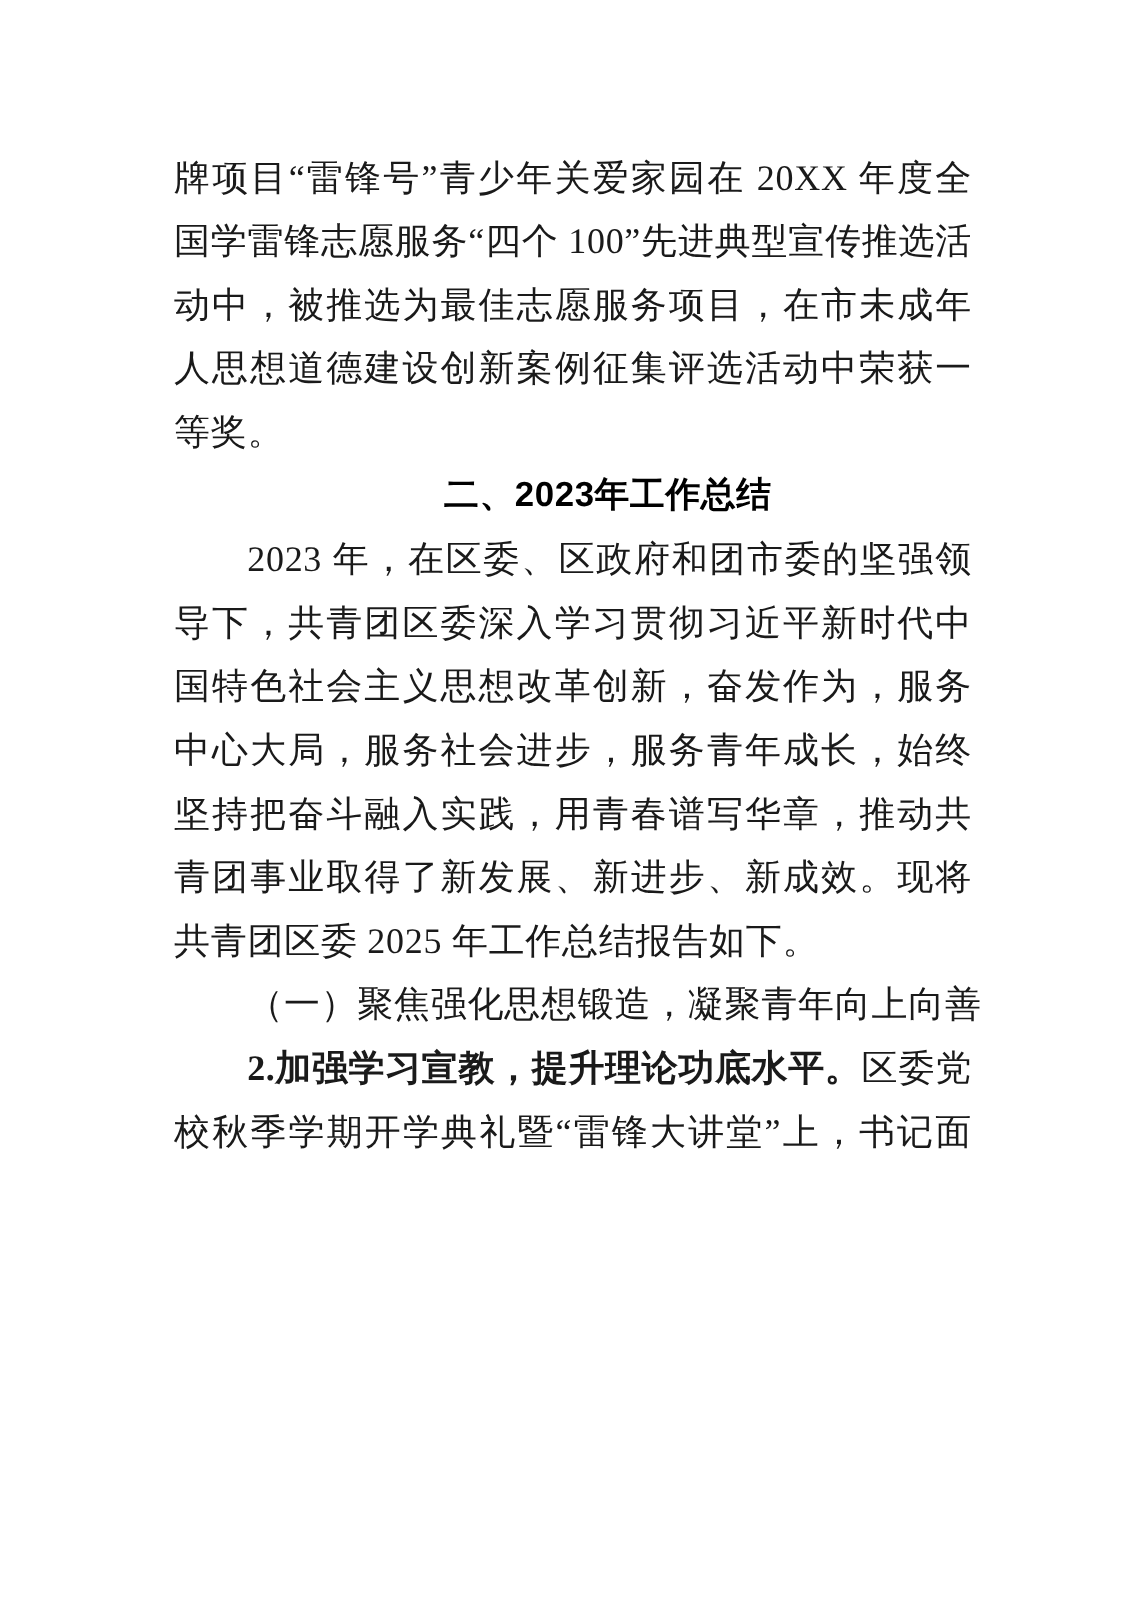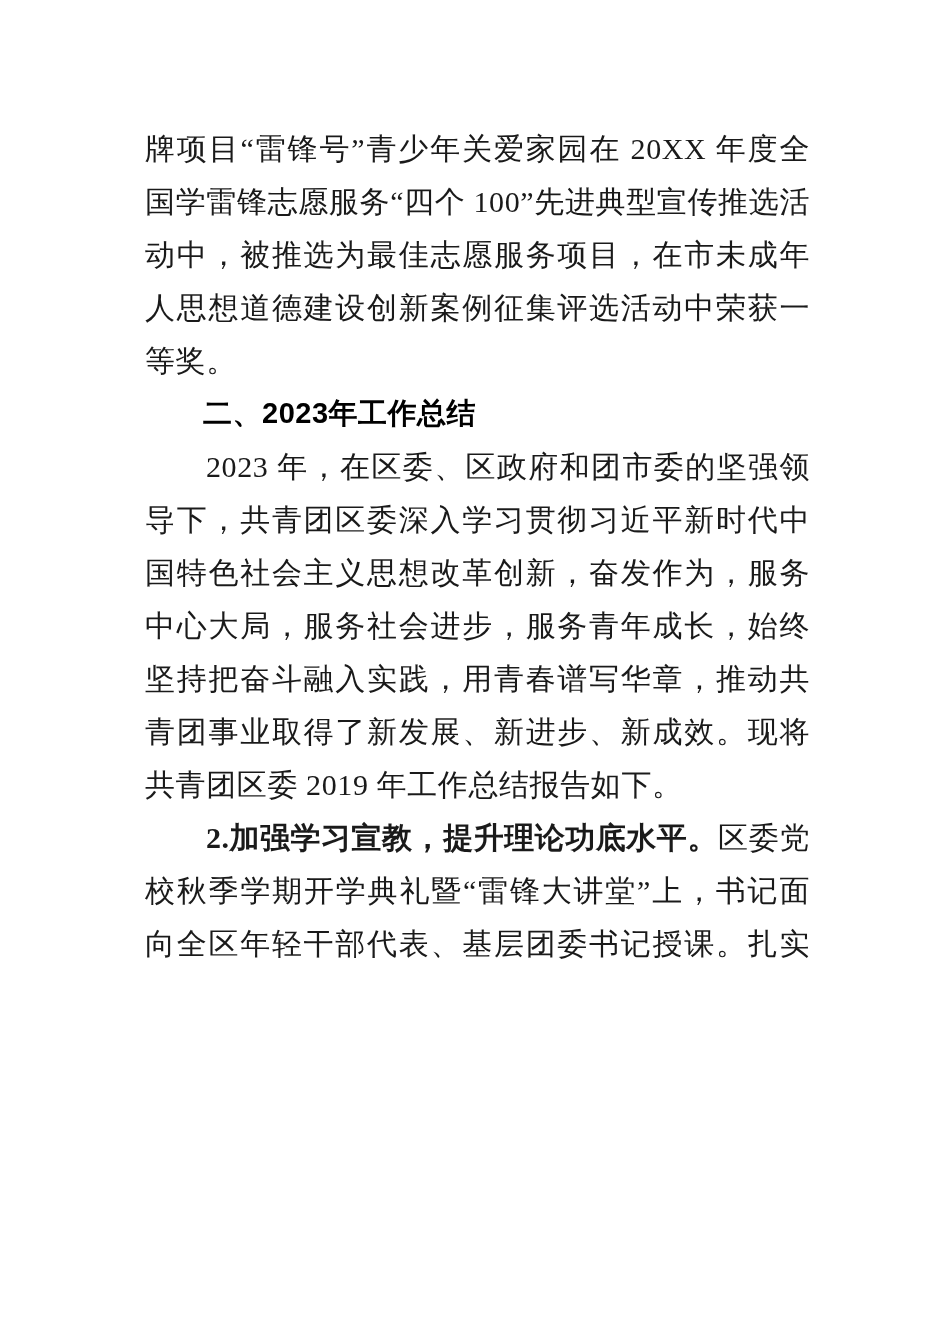--- a/index.html
+++ b/index.html
@@ -43,20 +43,21 @@
   .heading2 {
     font-family: "Liberation Sans", "DejaVu Sans", sans-serif;
     font-size: 29px;
     font-weight: bold;
     line-height: 53px;
     color: #000000;
     margin: 0;
     text-indent: 58px;
     letter-spacing: 0.5px;
     white-space: nowrap;
+    text-align: center;
   }
   
   .heading3 {
     font-family: "Liberation Serif", "DejaVu Serif", serif;
     font-size: 30px;
     font-weight: normal;
     line-height: 53px;
     color: #1a1a1a;
     margin: 0;
     text-indent: 61px;
@@ -73,19 +74,20 @@
 </head>
 <body>
 
 <div class="page">
   <div class="content">
 
     <p class="para">牌项目“雷锋号”青少年关爱家园在 20XX 年度全国学雷锋志愿服务“四个 100”先进典型宣传推选活动中，被推选为最佳志愿服务项目，在市未成年人思想道德建设创新案例征集评选活动中荣获一等奖。</p>
 
     <p class="heading2">二、2023年工作总结</p>
 
-    <p class="para indent">2023 年，在区委、区政府和团市委的坚强领导下，共青团区委深入学习贯彻习近平新时代中国特色社会主义思想改革创新，奋发作为，服务中心大局，服务社会进步，服务青年成长，始终坚持把奋斗融入实践，用青春谱写华章，推动共青团事业取得了新发展、新进步、新成效。现将共青团区委 2019 年工作总结报告如下。</p>
+    <p class="para indent">2023 年，在区委、区政府和团市委的坚强领导下，共青团区委深入学习贯彻习近平新时代中国特色社会主义思想改革创新，奋发作为，服务中心大局，服务社会进步，服务青年成长，始终坚持把奋斗融入实践，用青春谱写华章，推动共青团事业取得了新发展、新进步、新成效。现将共青团区委 2025 年工作总结报告如下。</p>
 
+    <p class="heading3">（一）聚焦强化思想锻造，凝聚青年向上向善</p>
 
     <p class="para indent"><span class="lead">2.加强学习宣教，提升理论功底水平。</span><span>区委党校秋季学期开学典礼暨“雷锋大讲堂”上，书记面向全区年轻干部代表、基层团委书记授课。扎实开展线上线下团员和青年主题教育，组织团干部、团员青年开展政治理论学习，发动全区团员青年参与“青年大学习”，累计学习人数超 15 万人次。充分发挥共青团名师工作室、少先队名师工作室的专业力量组建宣讲团，在全区共青团系统组织学习宣传贯彻党的二十大精神、党的十九大精神主题宣讲活动。推动“雷锋家乡学雷锋”品牌深入人心，成功举办学雷锋和志愿服务先进典型发布仪式；启动省新时代少先队“雷小锋”中队成立暨追“锋”少年大型全媒体采访活动，推进“雷小锋”德育品牌走深走实。</span></p>
 
   </div>
 </div>
 
 </body></html>

